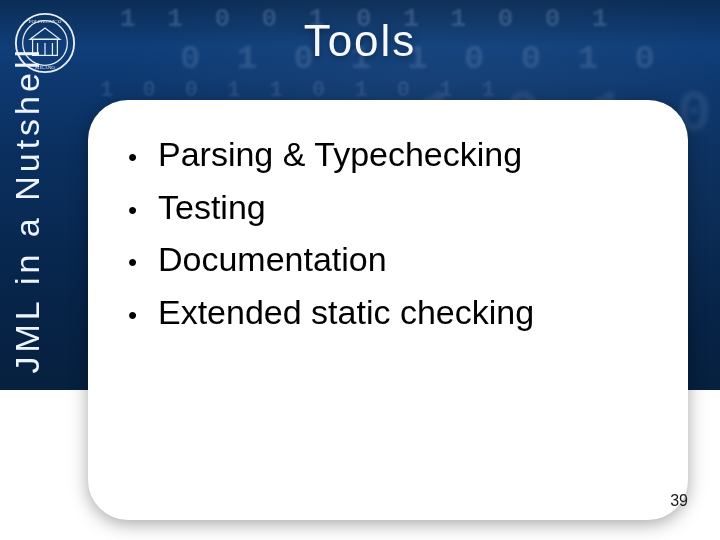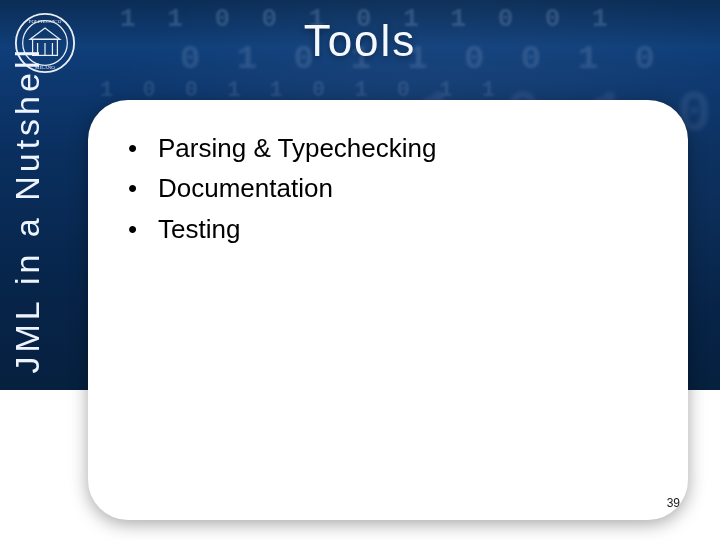--- a/index.html
+++ b/index.html
@@ -78,36 +78,36 @@
     height: 420px;
     background: #ffffff;
     border-radius: 40px;
     box-shadow: 0 4px 18px rgba(0,0,0,0.35);
     padding: 28px 34px 20px 40px;
     color: #000;
   }
 
   .bullets {
     list-style: none;
-    font-size: 26px;
+    font-size: 34px;
     line-height: 1.55;
   }
   .bullets li::before {
     content: "•";
     display: inline-block;
     width: 30px;
     margin-left: 0;
     font-size: 26px;
   }
 
   .page-num {
     position: absolute;
-    right: 8px;
+    right: 0;
     bottom: 10px;
-    font-size: 12px;
+    font-size: 16px;
     color: #1a1a1a;
   }
 </style>
 </head>
 <body>
 
 <div class="slide">
 
   <div class="digits">
     <div class="row r1">1 1 0 0 1 0 1 1 0 0 1</div>
@@ -135,19 +135,20 @@
     </svg>
   </div>
 
   <h1 class="title">Tools</h1>
 
   <div class="section-label">JML in a Nutshell</div>
 
   <div class="content-panel">
     <ul class="bullets">
       <li>Parsing &amp; Typechecking</li>
+      <li>Testing</li>
       <li>Documentation</li>
-      <li>Testing</li>
+      <li>Extended static checking</li>
     </ul>
     <div class="page-num">39</div>
   </div>
 
 </div>
 
 </body></html>

